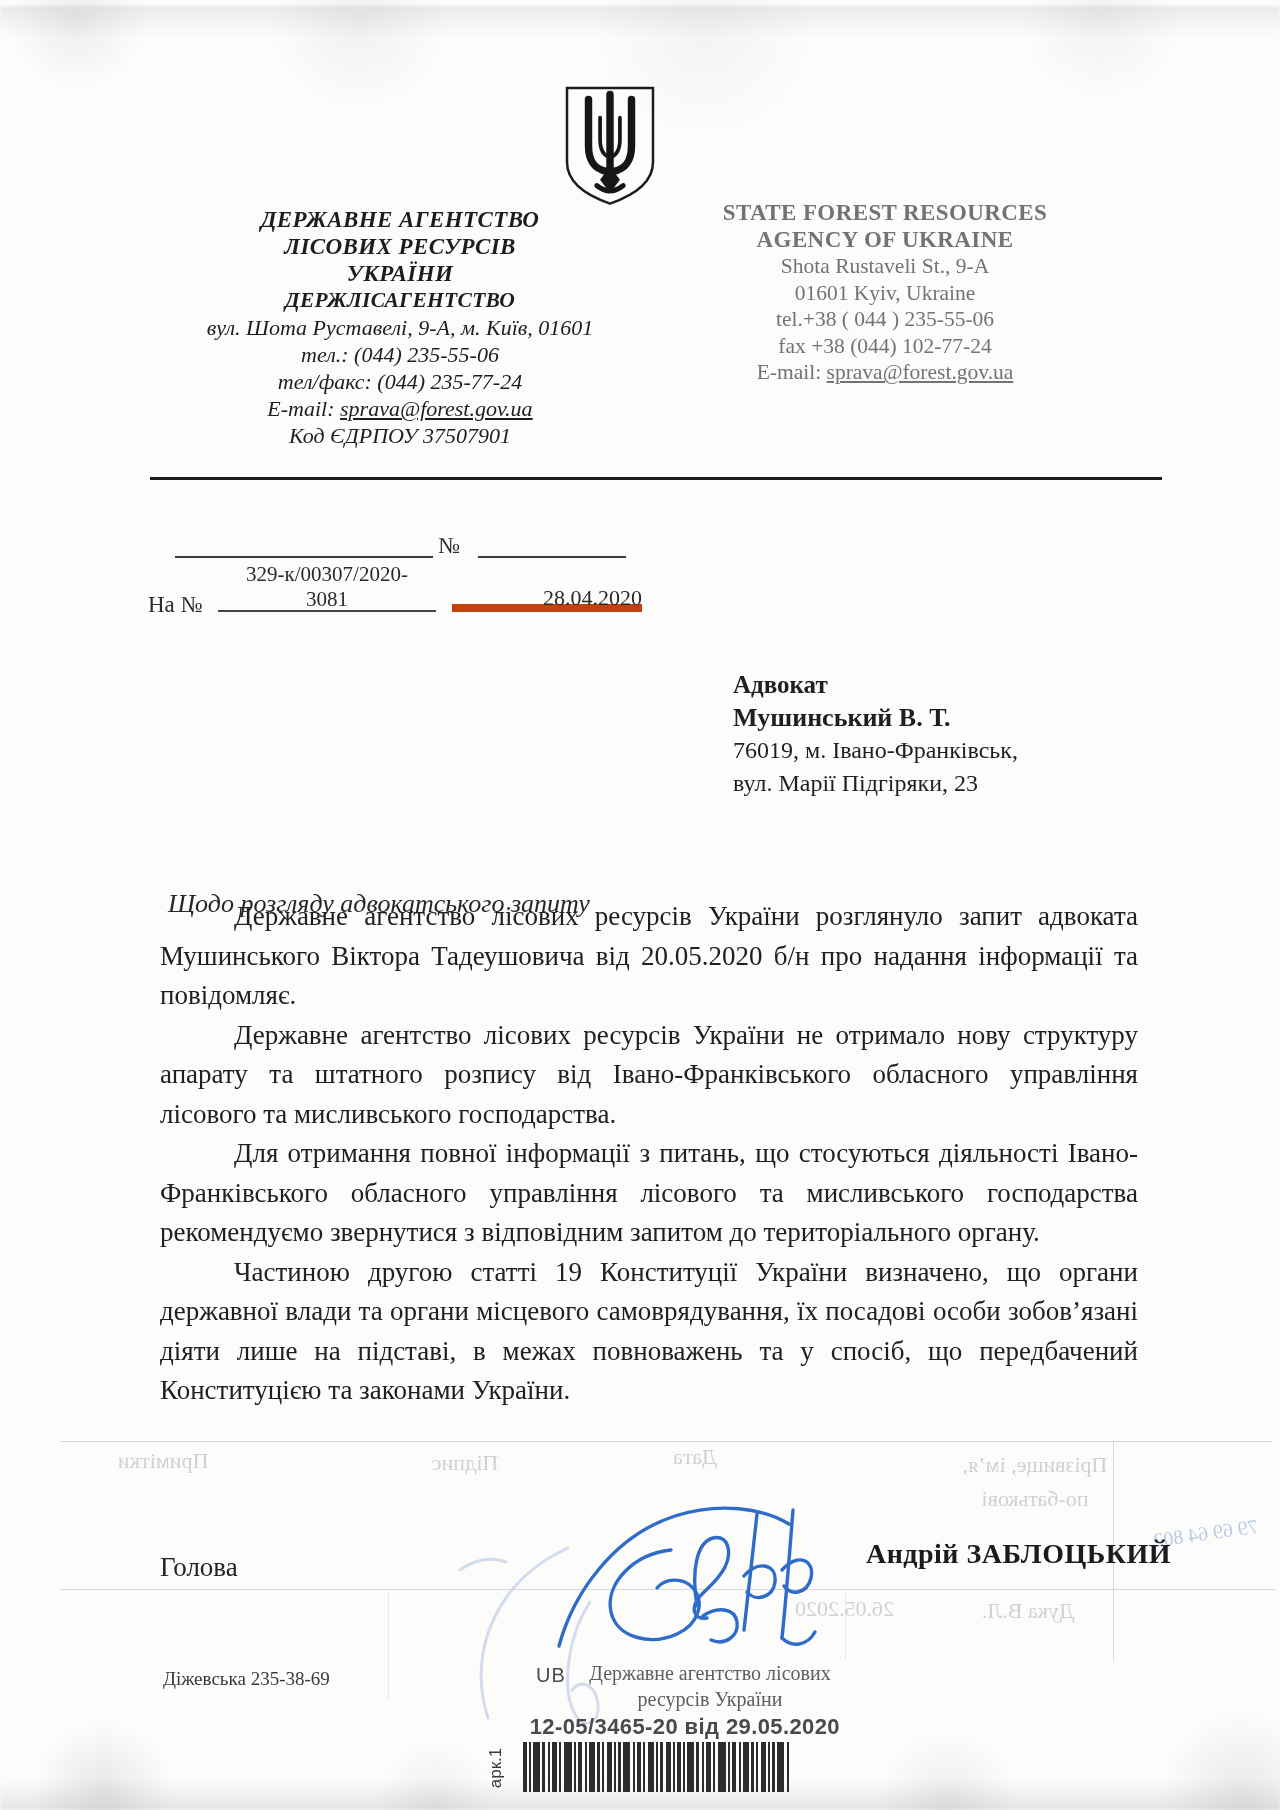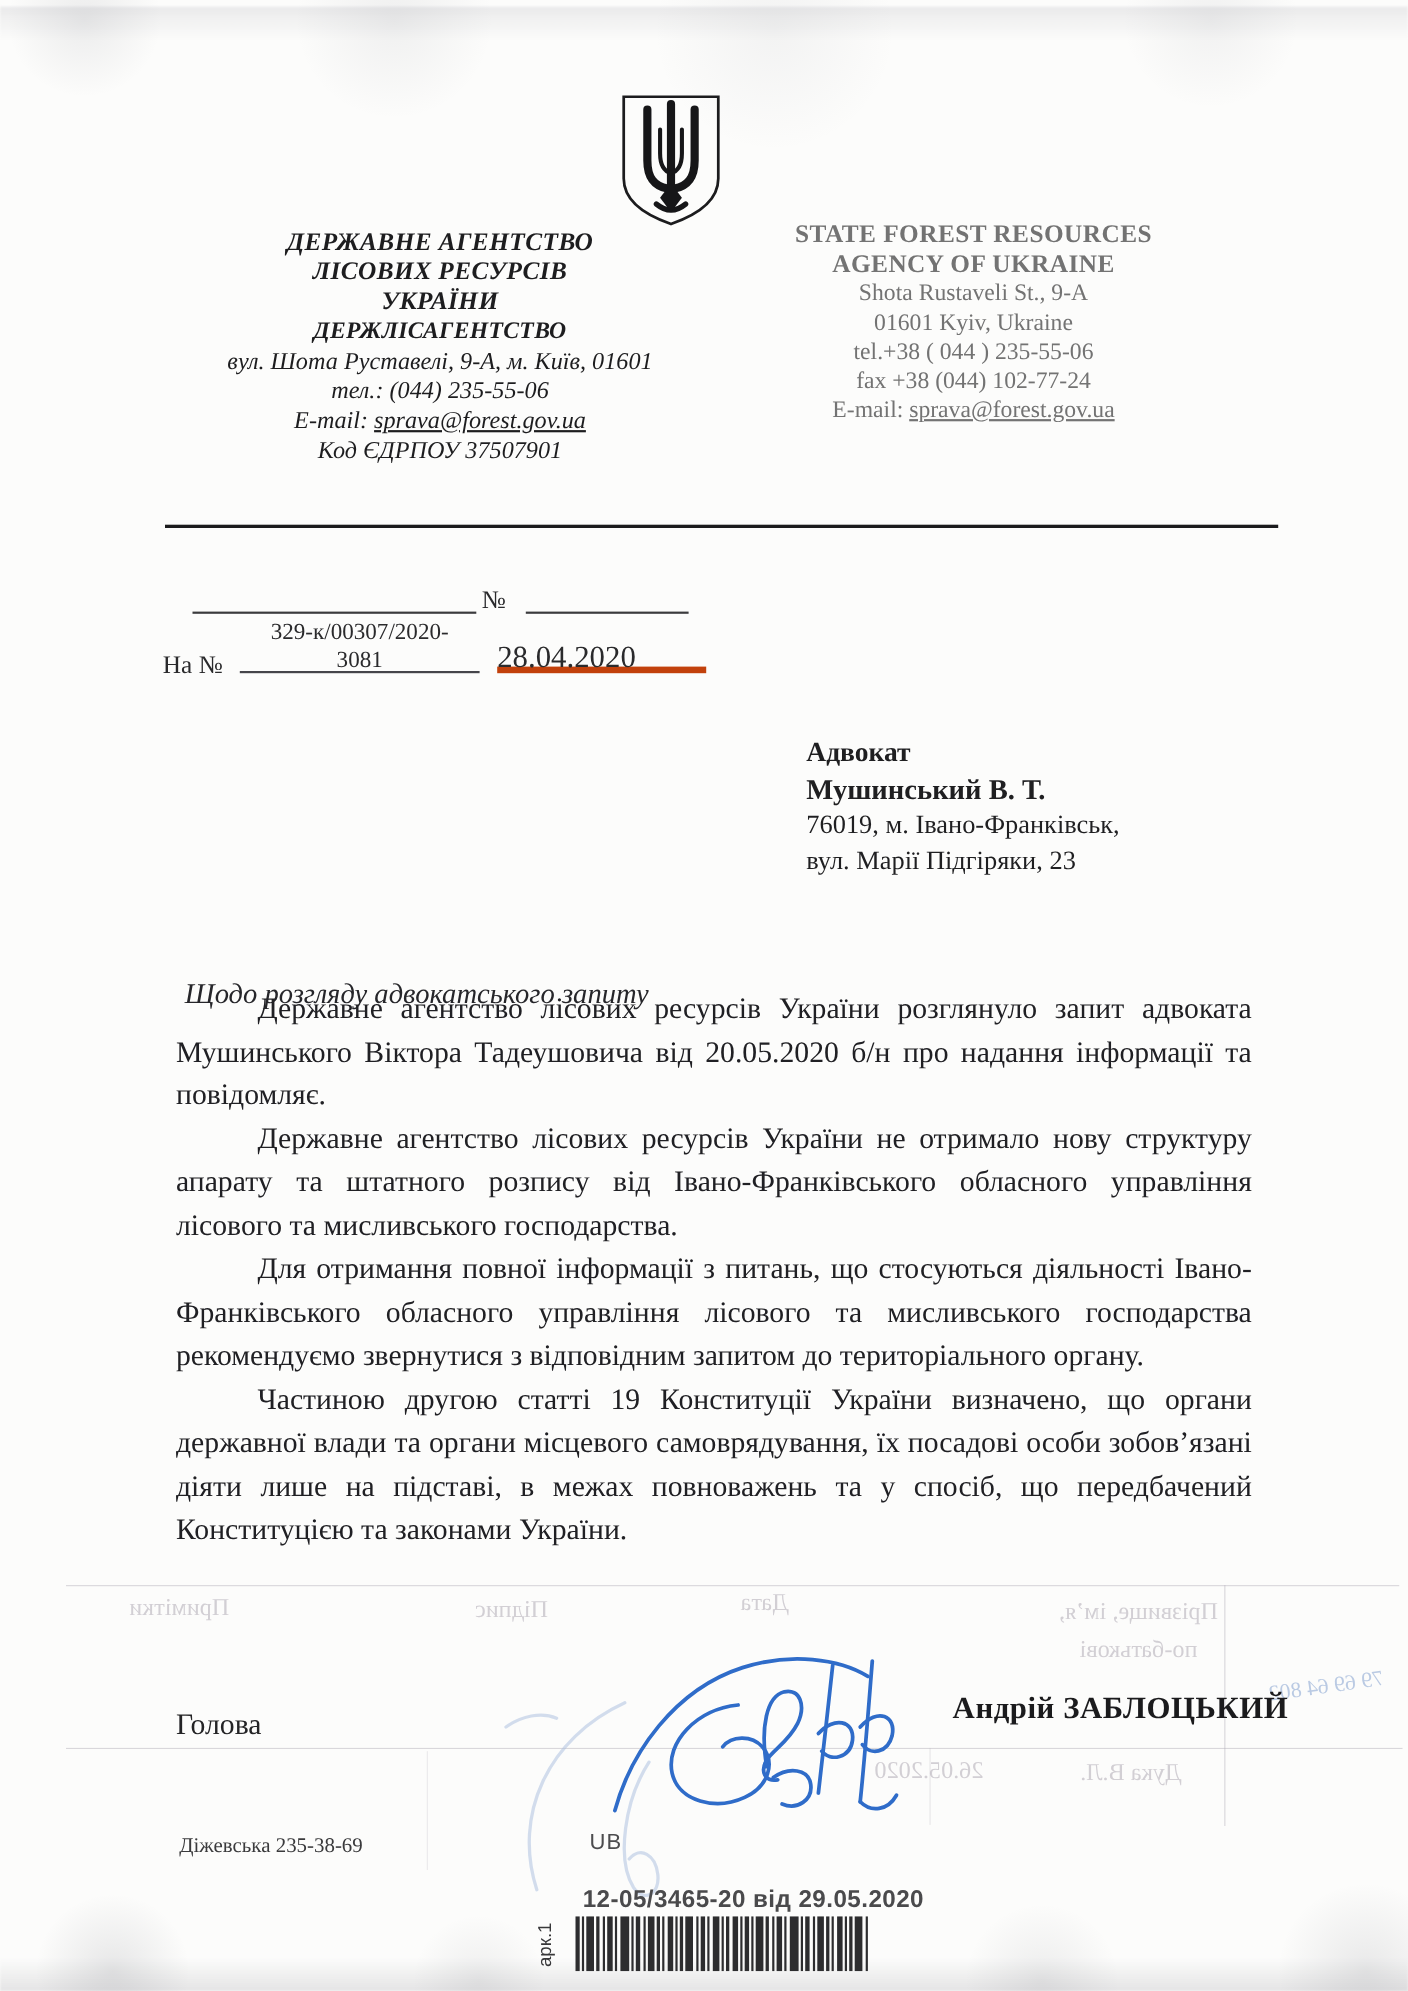--- a/index.html
+++ b/index.html
@@ -40,22 +40,22 @@
   
   .emblem{left:556px;top:83px;width:108px;height:124px;}
 
   
   .ref-line-a{left:175px;top:536px;width:258px;height:22px;border-bottom:2px solid #3b3b3d;}
   .ref-no{left:438px;top:533px;font-size:23px;color:#2a2a2c;}
   .ref-line-b{left:478px;top:536px;width:148px;height:22px;border-bottom:2px solid #3b3b3d;}
   .ref-na{left:148px;top:592px;font-size:23px;color:#2a2a2c;}
   .ref-num{left:218px;top:562px;width:218px;height:50px;border-bottom:2px solid #45454a;
     text-align:center;font-size:21px;line-height:25px;color:#2a2a2c;}
-  .ref-date{left:452px;top:562px;width:190px;height:50px;border-bottom:6px solid #c2410c;
-    text-align:left;font-size:28px;line-height:24px;color:#2a2a2c;padding-top:24px;}
+  .ref-date{left:452px;top:562px;width:190px;height:50px;border-bottom:8px solid #c2410c;
+    text-align:right;font-size:22px;line-height:24px;color:#2a2a2c;padding-top:24px;}
 
   
   .recipient{left:733px;top:668px;font-size:24px;line-height:33px;color:#1f1f21;}
   .recipient .rt{font-weight:bold;font-size:25px;}
   .recipient .rn{font-weight:bold;font-size:26px;}
 
   
   .subject{left:168px;top:889px;font-style:italic;font-size:26px;color:#26262a;}
   .body-text{left:160px;top:897px;width:978px;font-size:27px;line-height:39.5px;
     text-align:justify;color:#202024;}
@@ -106,20 +106,21 @@
     </svg>
   </div>
 
   <div class="abs lh-left">
     <div class="lh-bold">ДЕРЖАВНЕ АГЕНТСТВО</div>
     <div class="lh-bold">ЛІСОВИХ РЕСУРСІВ</div>
     <div class="lh-bold">УКРАЇНИ</div>
     <div class="lh-bold2">ДЕРЖЛІСАГЕНТСТВО</div>
     <div>вул. Шота Руставелі, 9-А, м. Київ, 01601</div>
     <div>тел.: (044) 235-55-06</div>
+    <div>тел/факс: (044) 235-77-24</div>
     <div><span>E-mail: </span><span class="u">sprava@forest.gov.ua</span></div>
     <div>Код ЄДРПОУ 37507901</div>
   </div>
 
   <div class="abs lh-right">
     <div class="lh-bold">STATE FOREST RESOURCES</div>
     <div class="lh-bold">AGENCY OF UKRAINE</div>
     <div>Shota Rustaveli St., 9-A</div>
     <div>01601 Kyiv, Ukraine</div>
     <div>tel.+38 ( 044 ) 235-55-06</div>
@@ -193,20 +194,24 @@
         <path d="M248 22 C245 60 241 112 237 150"></path>
         <path d="M237 82 C253 64 270 72 266 90 C262 106 246 108 239 98"></path>
         <path d="M237 150 C247 160 262 158 270 144"></path>
       </g>
     </svg>
   </div>
   <div class="abs sig-name">Андрій ЗАБЛОЦЬКИЙ</div>
 
   <div class="abs executor">Діжевська 235-38-69</div>
   <div class="abs stamp-code">UB</div>
+  <div class="abs stamp-org">
+    <div>Державне агентство лісових</div>
+    <div>ресурсів України</div>
+  </div>
   <div class="abs stamp-number">12-05/3465-20 від 29.05.2020</div>
   <div class="abs sheet-label">арк.1</div>
   <div class="abs barcode">
     <svg width="268" height="50" viewBox="0 0 268 50">
       <line x1="0" y1="25" x2="268" y2="25" stroke="#2d2d2f" stroke-width="50" stroke-dasharray="4 2 2 2 7 2 3 3 2 2 5 2 2 3 8 2 2 2 4 3 2 2 6 2 3 2 2 3 5 2 2 2 3 2 7 3 2 2 4 2 2 3 6 2 2 2 3 3 5 2 2 2"></line>
     </svg>
   </div>
 
 </div>
 

